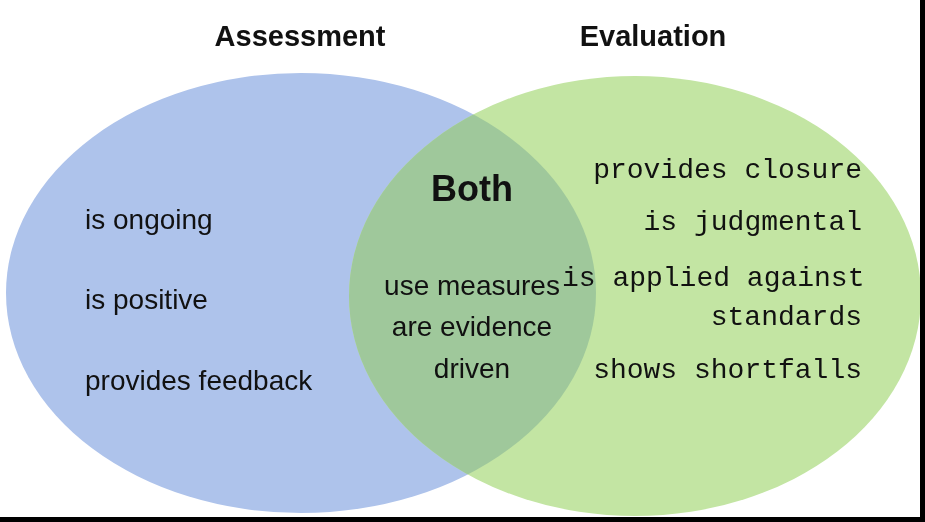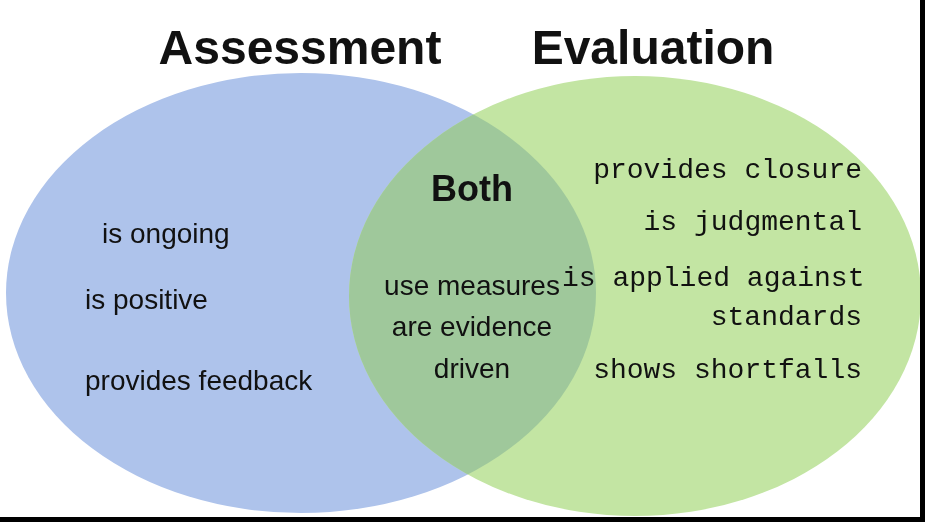--- a/index.html
+++ b/index.html
@@ -21,37 +21,37 @@
     left: 0;
     top: 0;
   }
   .txt {
     position: absolute;
     color: #111111;
     line-height: 1.15;
     white-space: nowrap;
   }
   .circle-title {
-    font-size: 48px;
+    font-size: 29px;
     font-weight: bold;
     text-align: center;
     width: 300px;
     top: 20px;
   }
   .title-left  { left: 150px; }
   .title-right { left: 503px; }
 
   
   .left-col {
     left: 85px;
     width: 320px;
     font-size: 28px;
     text-align: left;
   }
-  .ll0 { top: 218px; margin-left: 17px; }
+  .ll0 { top: 204px; }
   .ll1 { top: 258px; margin-top: 26px; }
   .ll2 { top: 311px; }
   .ll3 { top: 365px; }
 
   
   .mid-col {
     left: 342px;
     width: 260px;
     font-size: 28px;
     text-align: center;

